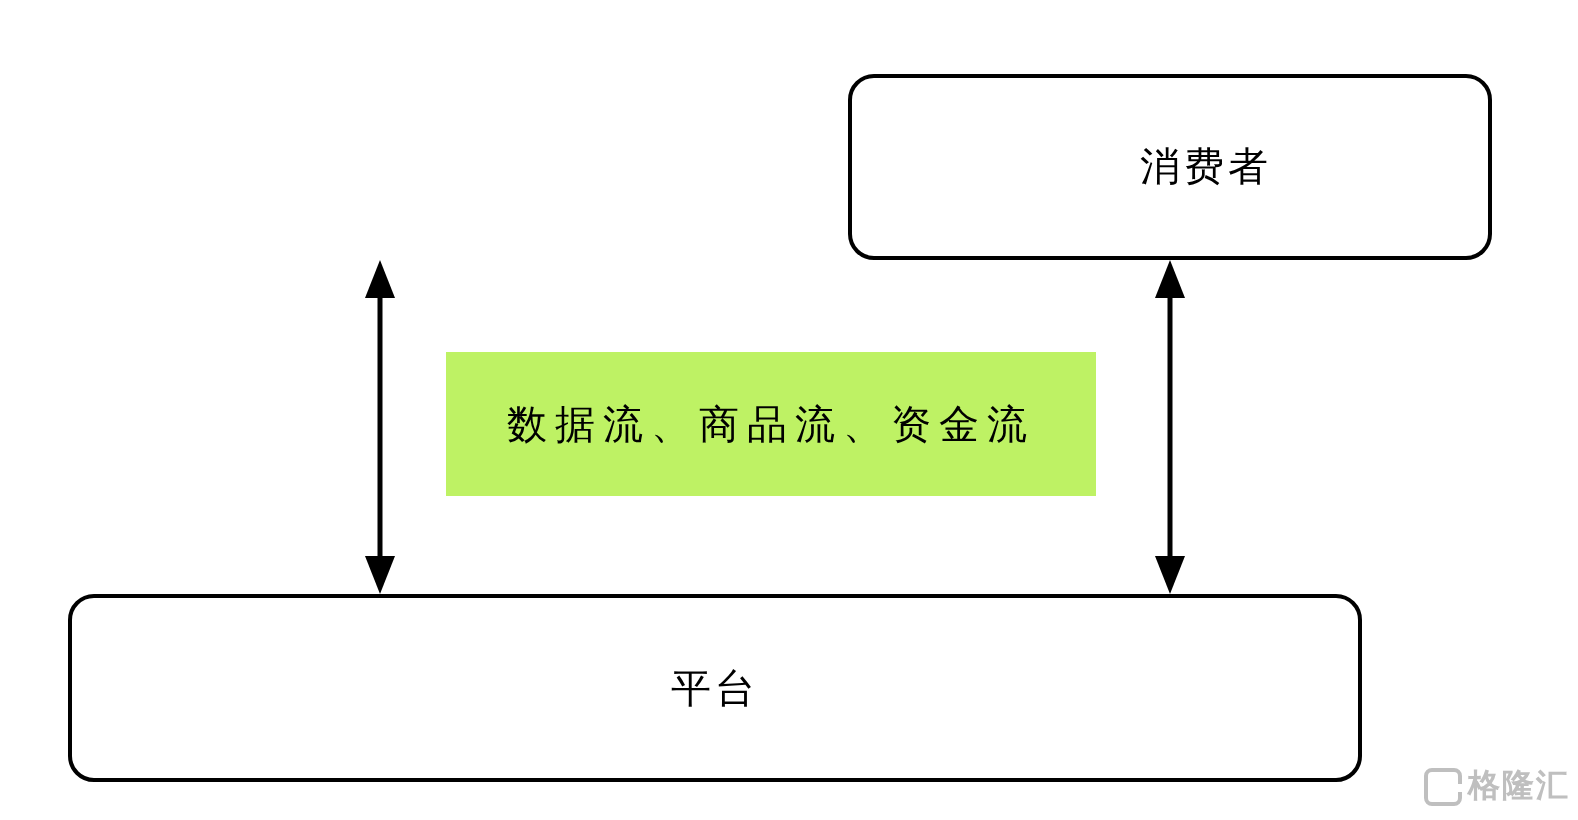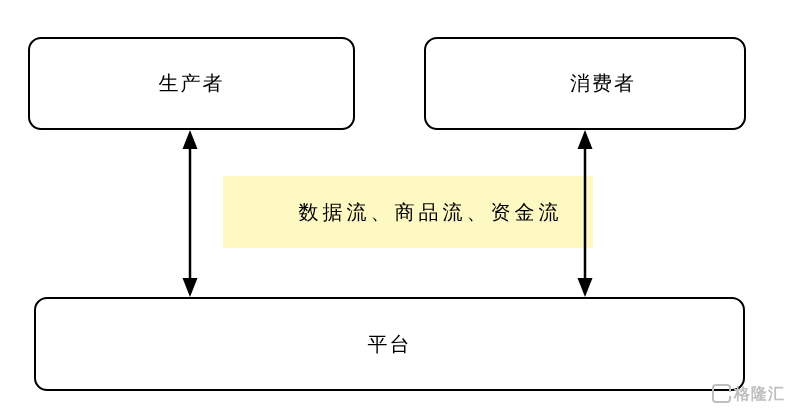--- a/index.html
+++ b/index.html
@@ -19,21 +19,21 @@
     background: #ffffff;
     display: flex;
     align-items: center;
     justify-content: center;
     font-size: 20px;
     color: #000;
     letter-spacing: 2px;
   }
   .node-producer { left: 28px; top: 37px; width: 327px; height: 93px; }
   .node-consumer { left: 424px; top: 37px; width: 322px; height: 93px; }
-  .node-platform { left: 34px; top: 297px; width: 711px; height: 94px; }
+  .node-platform { left: 34px; top: 297px; width: 647px; height: 94px; }
   .flows-box {
     position: absolute;
     left: 223px; top: 176px; width: 325px; height: 72px;
     background: #e8e8e8;
     display: flex;
     align-items: center;
     justify-content: center;
     font-size: 20px;
     letter-spacing: 4px;
     color: #000;
@@ -72,29 +72,26 @@
     width: 8px; height: 4px;
     background: #ffffff;
   }
   .wm-text { font-weight: bold; }
 </style>
 </head>
 <body>
 
 <div class="canvas" style="background-color: rgb(255, 255, 255);">
 
-  <div class="node node-producer" style="border-color: rgb(0, 0, 0);">
-    <span>生产者</span>
-  </div>
 
   <div class="node node-consumer" style="border-color: rgb(0, 0, 0); padding-left: 36px;">
     <span>消费者</span>
   </div>
 
-  <div class="flows-box" style="background-color: #fef9c3; padding-left: 45px;">
+  <div class="flows-box" style="background-color: #bef264;">
     <span>数据流、商品流、资金流</span>
   </div>
 
   <div class="node node-platform" style="border-color: rgb(0, 0, 0);">
     <span>平台</span>
   </div>
 
   <svg class="arrows-layer" viewBox="0 0 789 410">
     <g>
       <line x1="190" y1="147" x2="190" y2="280" stroke-width="2.5" stroke="#000000"></line>

